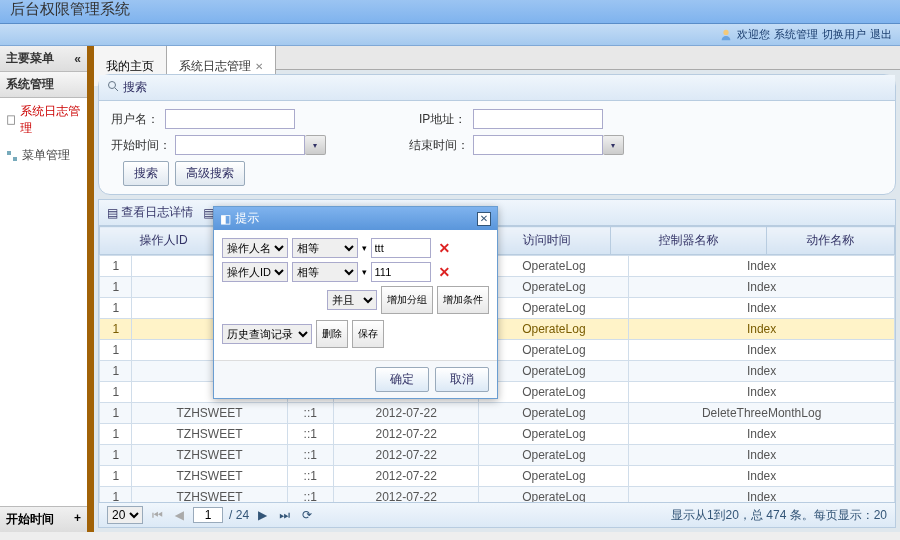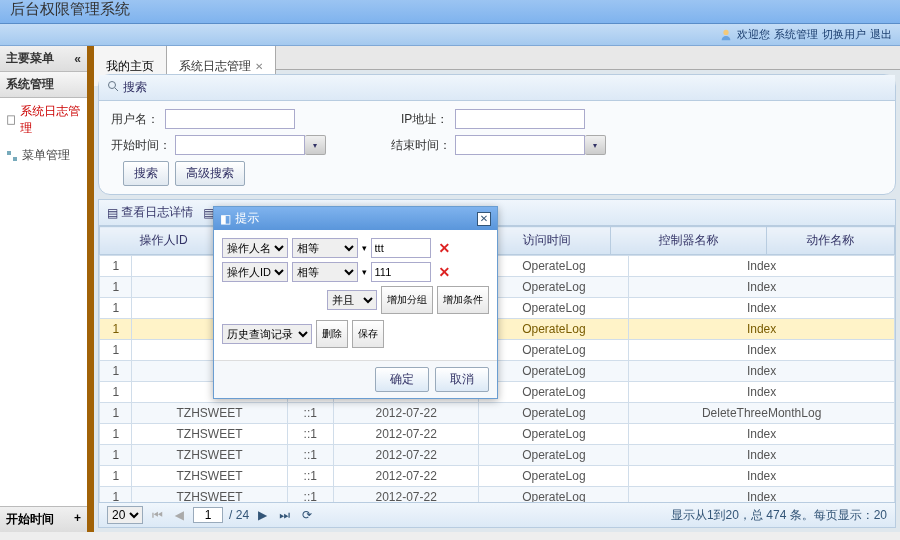--- a/index.html
+++ b/index.html
@@ -20,21 +20,21 @@
 .side-ft{background:linear-gradient(#f0f0f0,#ddd);border-top:1px solid #bbb;padding:4px 6px;font-weight:bold;display:flex;justify-content:space-between}
 .main{flex:1;display:flex;flex-direction:column;background:#dfe7ed}
 .tabs{display:flex;background:#e8e8e8;border-bottom:1px solid #aaa;height:24px}
 .tab{padding:20px 12px;border-right:1px solid #aaa;background:#f5f5f5;display:flex;align-items:center;gap:4px;cursor:pointer}
 .tab.active{background:#fff;border-bottom:1px solid #fff;margin-bottom:-1px;color:#333}
 .tab .x{color:#888;font-size:10px}
 .content{flex:1;padding:4px;overflow:hidden;display:flex;flex-direction:column}
 .panel{background:#f9fbfd;border:1px solid #b8cce0;border-radius:12px;margin-bottom:4px}
 .panel-hd{background:linear-gradient(#f0f6fc,#dce9f6);padding:4px 8px;border-bottom:1px solid #b8cce0;display:flex;align-items:center;gap:4px;color:#336}
 .panel-bd{padding:8px 12px}
-.frow{display:flex;gap:16px;margin-bottom:6px;align-items:center}
+.frow{display:flex;gap:34px;margin-bottom:6px;align-items:center}
 .ffld{display:flex;align-items:center;gap:4px}
 .ffld label{color:#333;min-width:50px}
 .ffld input{border:1px solid #aac;height:20px;padding:0 4px;width:130px}
 .ffld .dt{width:130px;display:flex}
 .ffld .dt input{flex:1}
 .ffld .dt .btn{width:18px;background:linear-gradient(#f0f0f0,#ccc);border:1px solid #aaa;border-left:none;display:flex;align-items:center;justify-content:center;font-size:8px}
 .btns{display:flex;gap:6px;margin-top:4px;padding-left:12px}
 .btn{background:linear-gradient(#fff,#e0e8f0);border:1px solid #9ab;padding:3px 10px;border-radius:2px;cursor:pointer;color:#336}
 .tb-tools{background:linear-gradient(#f0f6fc,#dce9f6);border:1px solid #b8cce0;border-bottom:none;padding:4px 8px;display:flex;gap:10px}
 .tb-tools a{color:#336;text-decoration:none;display:flex;align-items:center;gap:3px}

